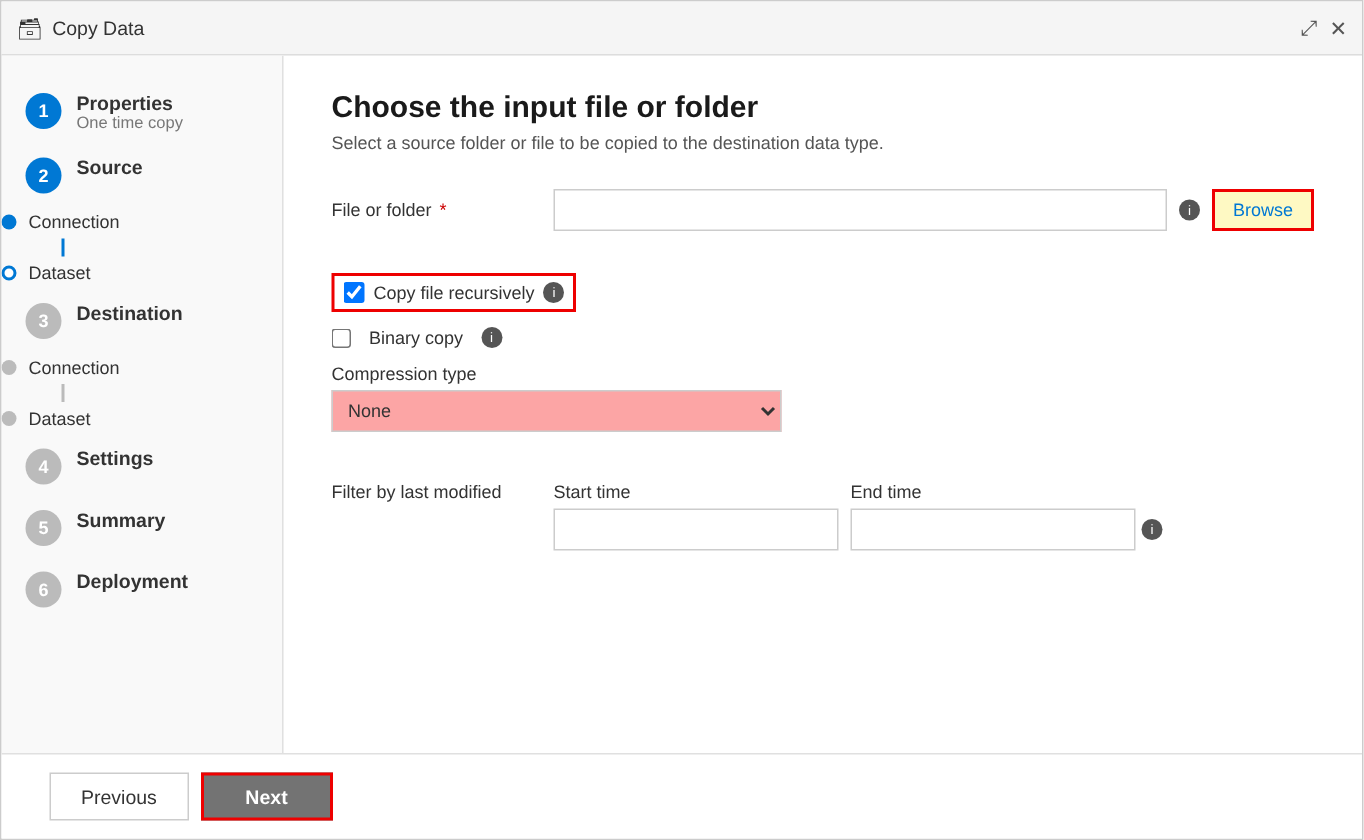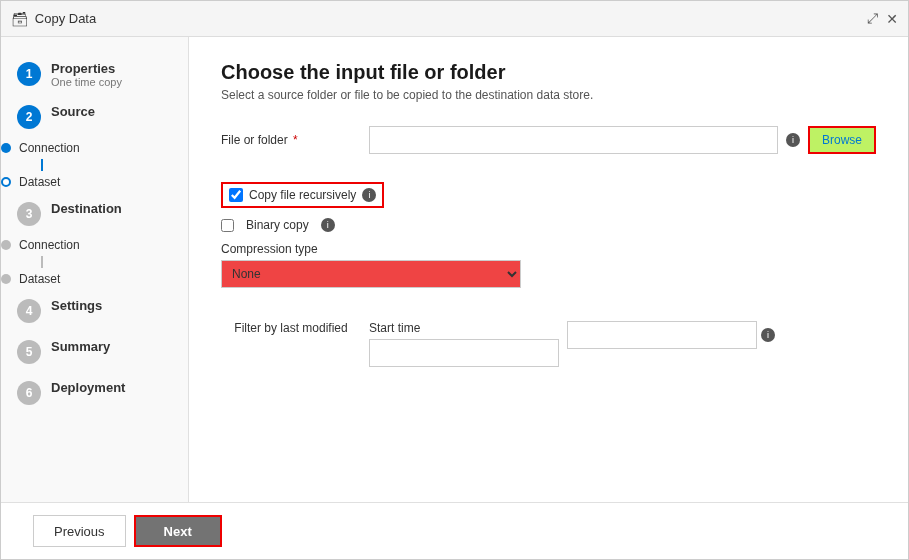--- a/index.html
+++ b/index.html
@@ -192,21 +192,21 @@
       display: flex;
       align-items: center;
       justify-content: center;
       cursor: pointer;
       flex-shrink: 0;
     }
     .browse-btn {
       height: 28px;
       padding: 0 12px;
       border: 2px solid #e00;
-      background: #bef264;
+      background: #fef9c3;
       color: #0078d4;
       font-size: 12px;
       cursor: pointer;
       outline: none;
     }
     .checkbox-row {
       display: flex;
       align-items: center;
       gap: 6px;
       margin-bottom: 10px;
@@ -237,33 +237,32 @@
       color: #333;
       margin-bottom: 4px;
     }
     .dropdown-select {
       width: 300px;
       height: 28px;
       border: 1px solid #ccc;
       padding: 0 6px;
       font-size: 12px;
       color: #333;
-      background: #ef4444;
+      background: #fca5a5;
       cursor: pointer;
       outline: none;
     }
     .filter-section {
       margin-top: 8px;
     }
     .filter-label {
       font-size: 12px;
       color: #333;
       width: 140px;
       flex-shrink: 0;
-      text-align: center;
     }
     .filter-row {
       display: flex;
       align-items: flex-start;
       gap: 8px;
     }
     .time-col {
       display: flex;
       flex-direction: column;
       gap: 4px;
@@ -390,21 +389,21 @@
         <div class="step-circle inactive">6</div>
         <div class="nav-item-label">
           <span class="nav-label">Deployment</span>
         </div>
       </div>
 
     </div>
 
     <div class="main-content">
       <div class="page-title">Choose the input file or folder</div>
-      <div class="page-subtitle">Select a source folder or file to be copied to the destination data store.</div>
+      <div class="page-subtitle">Select a source folder or file to be copied to the destination data type.</div>
 
       <div class="form-row">
         <span class="form-label">
           <span>File or folder</span><span class="required"> *</span>
         </span>
         <input type="text" class="form-input" placeholder="" style="">
         <div class="info-dot">i</div>
         <button class="browse-btn">Browse</button>
       </div>
 
@@ -428,20 +427,21 @@
       </div>
 
       <div class="filter-section">
         <div class="filter-row">
           <span class="filter-label">Filter by last modified</span>
           <div class="time-col">
             <span class="time-col-label">Start time</span>
             <input type="text" class="time-input" placeholder="" style="">
           </div>
           <div class="time-col">
+            <span class="time-col-label">End time</span>
             <div style="display:flex;align-items:center;gap:4px;">
               <input type="text" class="time-input" placeholder="" style="">
               <div class="info-dot">i</div>
             </div>
           </div>
         </div>
       </div>
 
     </div>
   </div>

